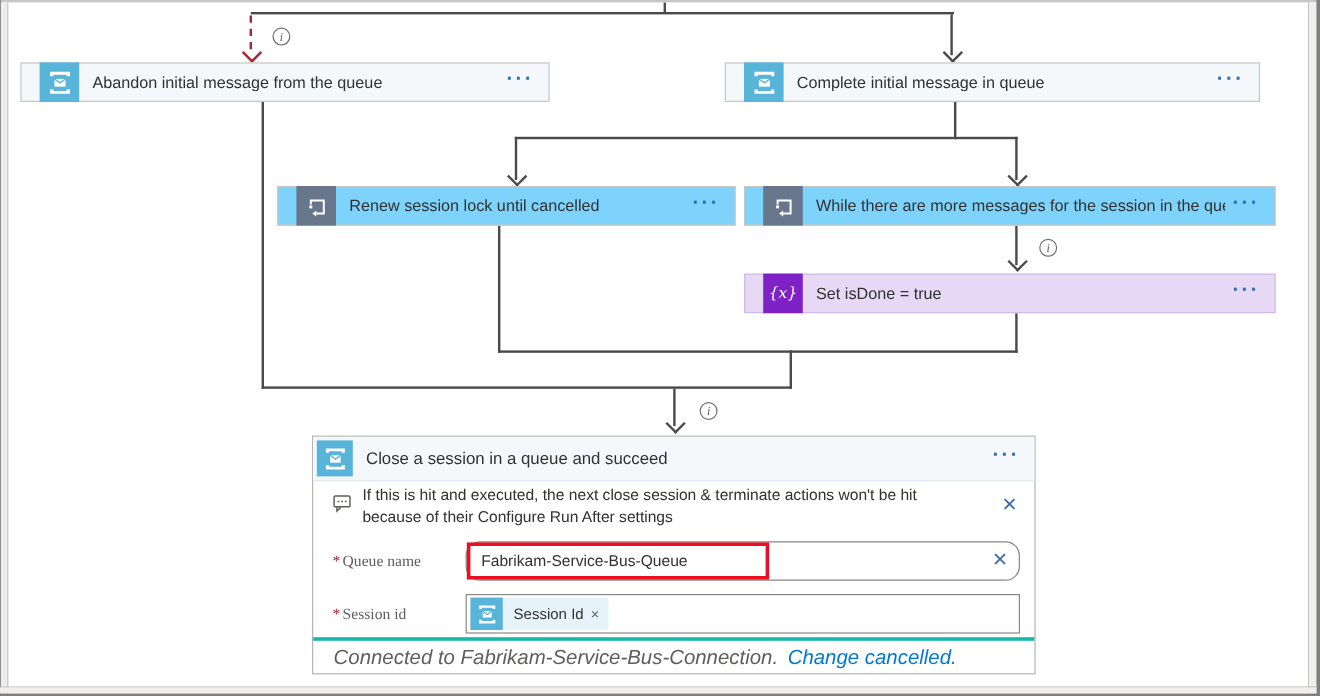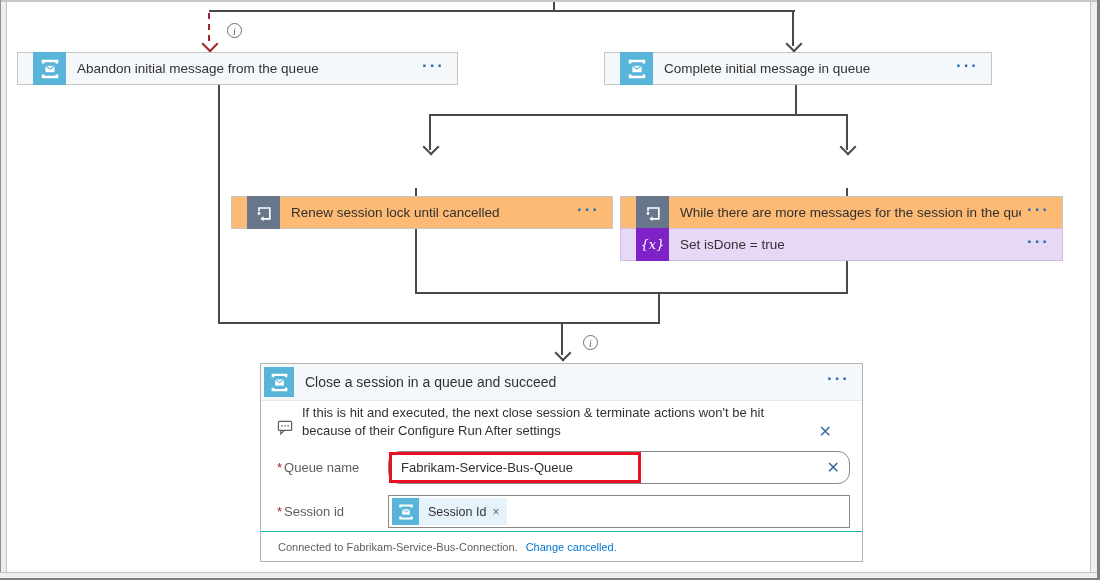--- a/index.html
+++ b/index.html
@@ -18,62 +18,62 @@
     position:absolute;width:15px;height:15px;border:1px solid #6e6e6e;border-radius:50%;
     color:#555;font-size:10px;line-height:15px;text-align:center;background:#fff;
     font-family:"Liberation Serif",serif;font-style:italic;box-sizing:border-box;
   }
   
   .card{
     position:absolute;height:33px;display:flex;align-items:center;box-sizing:border-box;
     border:1px solid #c8c6c4;cursor:pointer;padding-left:16px;
   }
   .card.sb{background:#f4f8fb;}
-  .card.gray{background:#fdba74;border-color:#c6c6c6;margin-top:41px;}
+  .card.gray{background:#7dd3fc;border-color:#c6c6c6;}
   .card.purple{background:#e7d9f5;border-color:#cdbce6;}
   .nicon{width:33px;height:33px;flex:0 0 33px;display:flex;align-items:center;justify-content:center;margin:-1px 0 -1px -1px;}
   .nicon.sbblue{background:#59b4d9;}
   .nicon.loopgray{background:#68768c;}
   .nicon.varpurple{background:#7e22c8;color:#fff;font-size:13px;font-style:italic;font-family:"DejaVu Serif",serif;}
   .ntitle{font-size:13.5px;color:#323130;padding-left:11px;white-space:nowrap;overflow:hidden;flex:1;}
   .menu{font-size:17px;color:#2b6cb5;letter-spacing:2px;padding:0 12px 6px 6px;line-height:10px;font-weight:bold;}
   
   #close-card{
     position:absolute;left:260px;top:363px;width:603px;height:199px;background:#fff;
     border:1px solid #b3b3b3;box-sizing:border-box;padding-left:12px;
   }
   #close-header{
     position:absolute;left:0;top:0;right:0;height:36px;background:#f4f8fb;
     border-bottom:1px solid #e2e9f1;display:flex;align-items:center;cursor:pointer;
   }
   #close-header .nicon{width:30px;height:30px;flex:0 0 30px;margin:0 0 0 3px;}
   #close-header .ntitle{font-size:14px;}
-  .noterow{position:absolute;left:0;top:40px;right:16px;display:flex;align-items:flex-end;}
+  .noterow{position:absolute;left:0;top:40px;right:0;display:flex;align-items:flex-start;}
   .noteicon{margin:7px 8px 0 16px;flex:0 0 17px;}
   .notetext{font-size:13px;color:#323130;line-height:1.4;width:505px;}
   .xbtn{color:#3c6ea5;font-size:16px;line-height:16px;cursor:pointer;background:none;border:none;font-family:inherit;padding:0;}
   .noterow .xbtn{margin:10px 14px 0 auto;}
-  .flabel{position:absolute;font-size:13px;color:#605e5c;left:16px;}
+  .flabel{position:absolute;font-size:13px;color:#605e5c;left:16px;font-family:Liberation Serif, serif;}
   .req{color:#a4262c;margin-right:2px;}
   .finput{
     position:absolute;left:127px;width:462px;height:33px;border:1px solid #8a8886;background:#fff;
     box-sizing:border-box;display:flex;align-items:center;font-size:13px;color:#323130;
   }
   .finput .val{padding-left:12px;}
   .finput .xbtn{position:absolute;right:9px;top:8px;}
   .annotation{position:absolute;border:3px solid #e81123;box-sizing:border-box;pointer-events:none;}
   .token{
     display:flex;align-items:center;height:27px;margin-left:3px;background:#e7f3fb;cursor:pointer;
   }
   .token .ticon{width:27px;height:27px;background:#59b4d9;display:flex;align-items:center;justify-content:center;}
   .token .tlabel{padding:0 6px 0 9px;font-size:12.5px;color:#323130;}
   .token .tx{font-size:12px;color:#605e5c;padding-right:8px;}
   #close-footer{
-    position:absolute;left:0;right:0;top:167px;height:31px;border-top:1px solid #14b8a6;
-    display:flex;align-items:center;font-size:11px;color:#605e5c;padding-left:17px;box-sizing:border-box;
+    position:absolute;left:0;right:0;top:167px;height:31px;border-top:3px solid #14b8a6;
+    display:flex;align-items:center;font-size:17px;color:#605e5c;padding-left:17px;box-sizing:border-box;font-style:italic;
   }
   #close-footer a{color:#0078d4;text-decoration:none;margin-left:8px;cursor:pointer;}
 </style>
 </head>
 <body>
 
 <div id="screen">
 
   <div class="line" style="left:553px;top:2px;width:2px;height:9px;"></div>
   <div class="line" style="left:209px;top:10px;width:586px;height:2px;"></div>
@@ -113,21 +113,21 @@
           <path d="M3 2h18v4h-3V4.6H6V6H3z" fill="#fff"></path>
           <path d="M3 22h18v-4h-3v1.4H6V18H3z" fill="#fff"></path>
           <rect x="7" y="8.5" width="10" height="7" fill="#fff"></rect>
           <path d="M7 8.5l5 3.6 5-3.6" stroke="#59b4d9" stroke-width="1.2" fill="none"></path>
         </svg>
     </span>
     <span class="ntitle">Abandon initial message from the queue</span>
     <span class="menu">···</span>
   </div>
 
-  <div class="card sb" style="left:604px;top:52px;width:388px;">
+  <div class="card sb" style="left:604px;top:52px;width:446px;">
     <span class="nicon sbblue">
       <svg width="22" height="22" viewBox="0 0 24 24">
           <path d="M3 2h18v4h-3V4.6H6V6H3z" fill="#fff"></path>
           <path d="M3 22h18v-4h-3v1.4H6V18H3z" fill="#fff"></path>
           <rect x="7" y="8.5" width="10" height="7" fill="#fff"></rect>
           <path d="M7 8.5l5 3.6 5-3.6" stroke="#59b4d9" stroke-width="1.2" fill="none"></path>
         </svg>
     </span>
     <span class="ntitle">Complete initial message in queue</span>
     <span class="menu">···</span>

